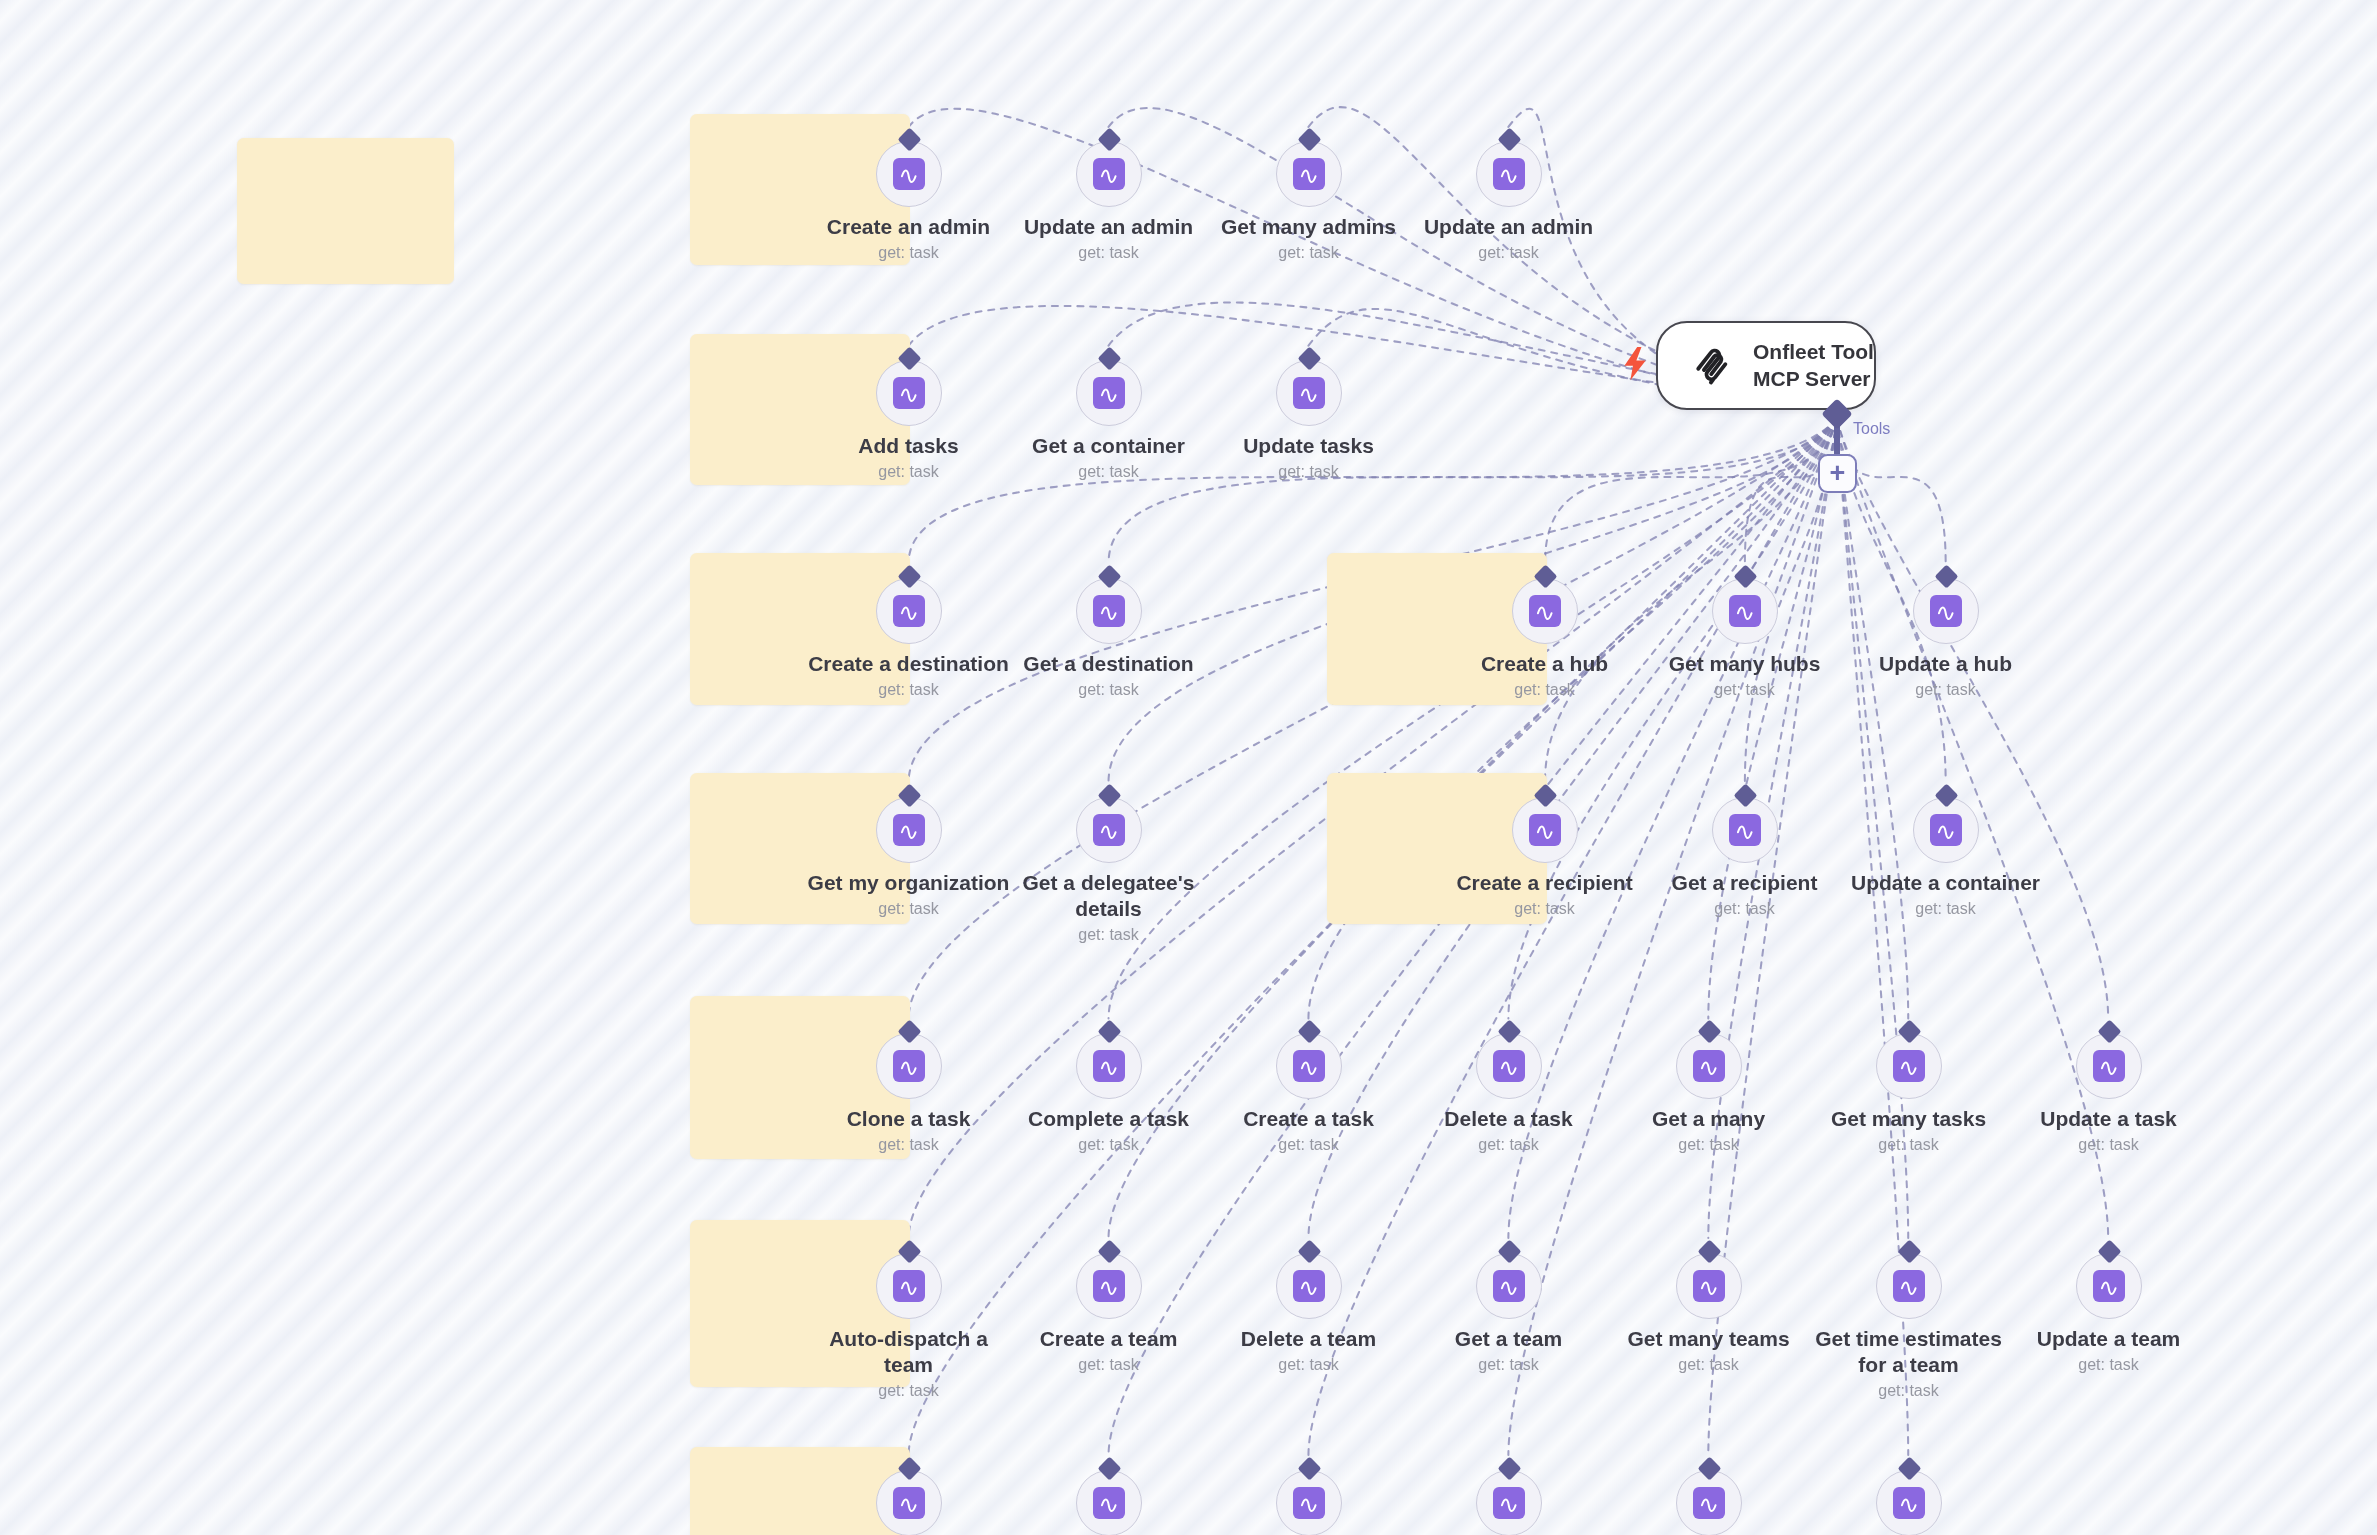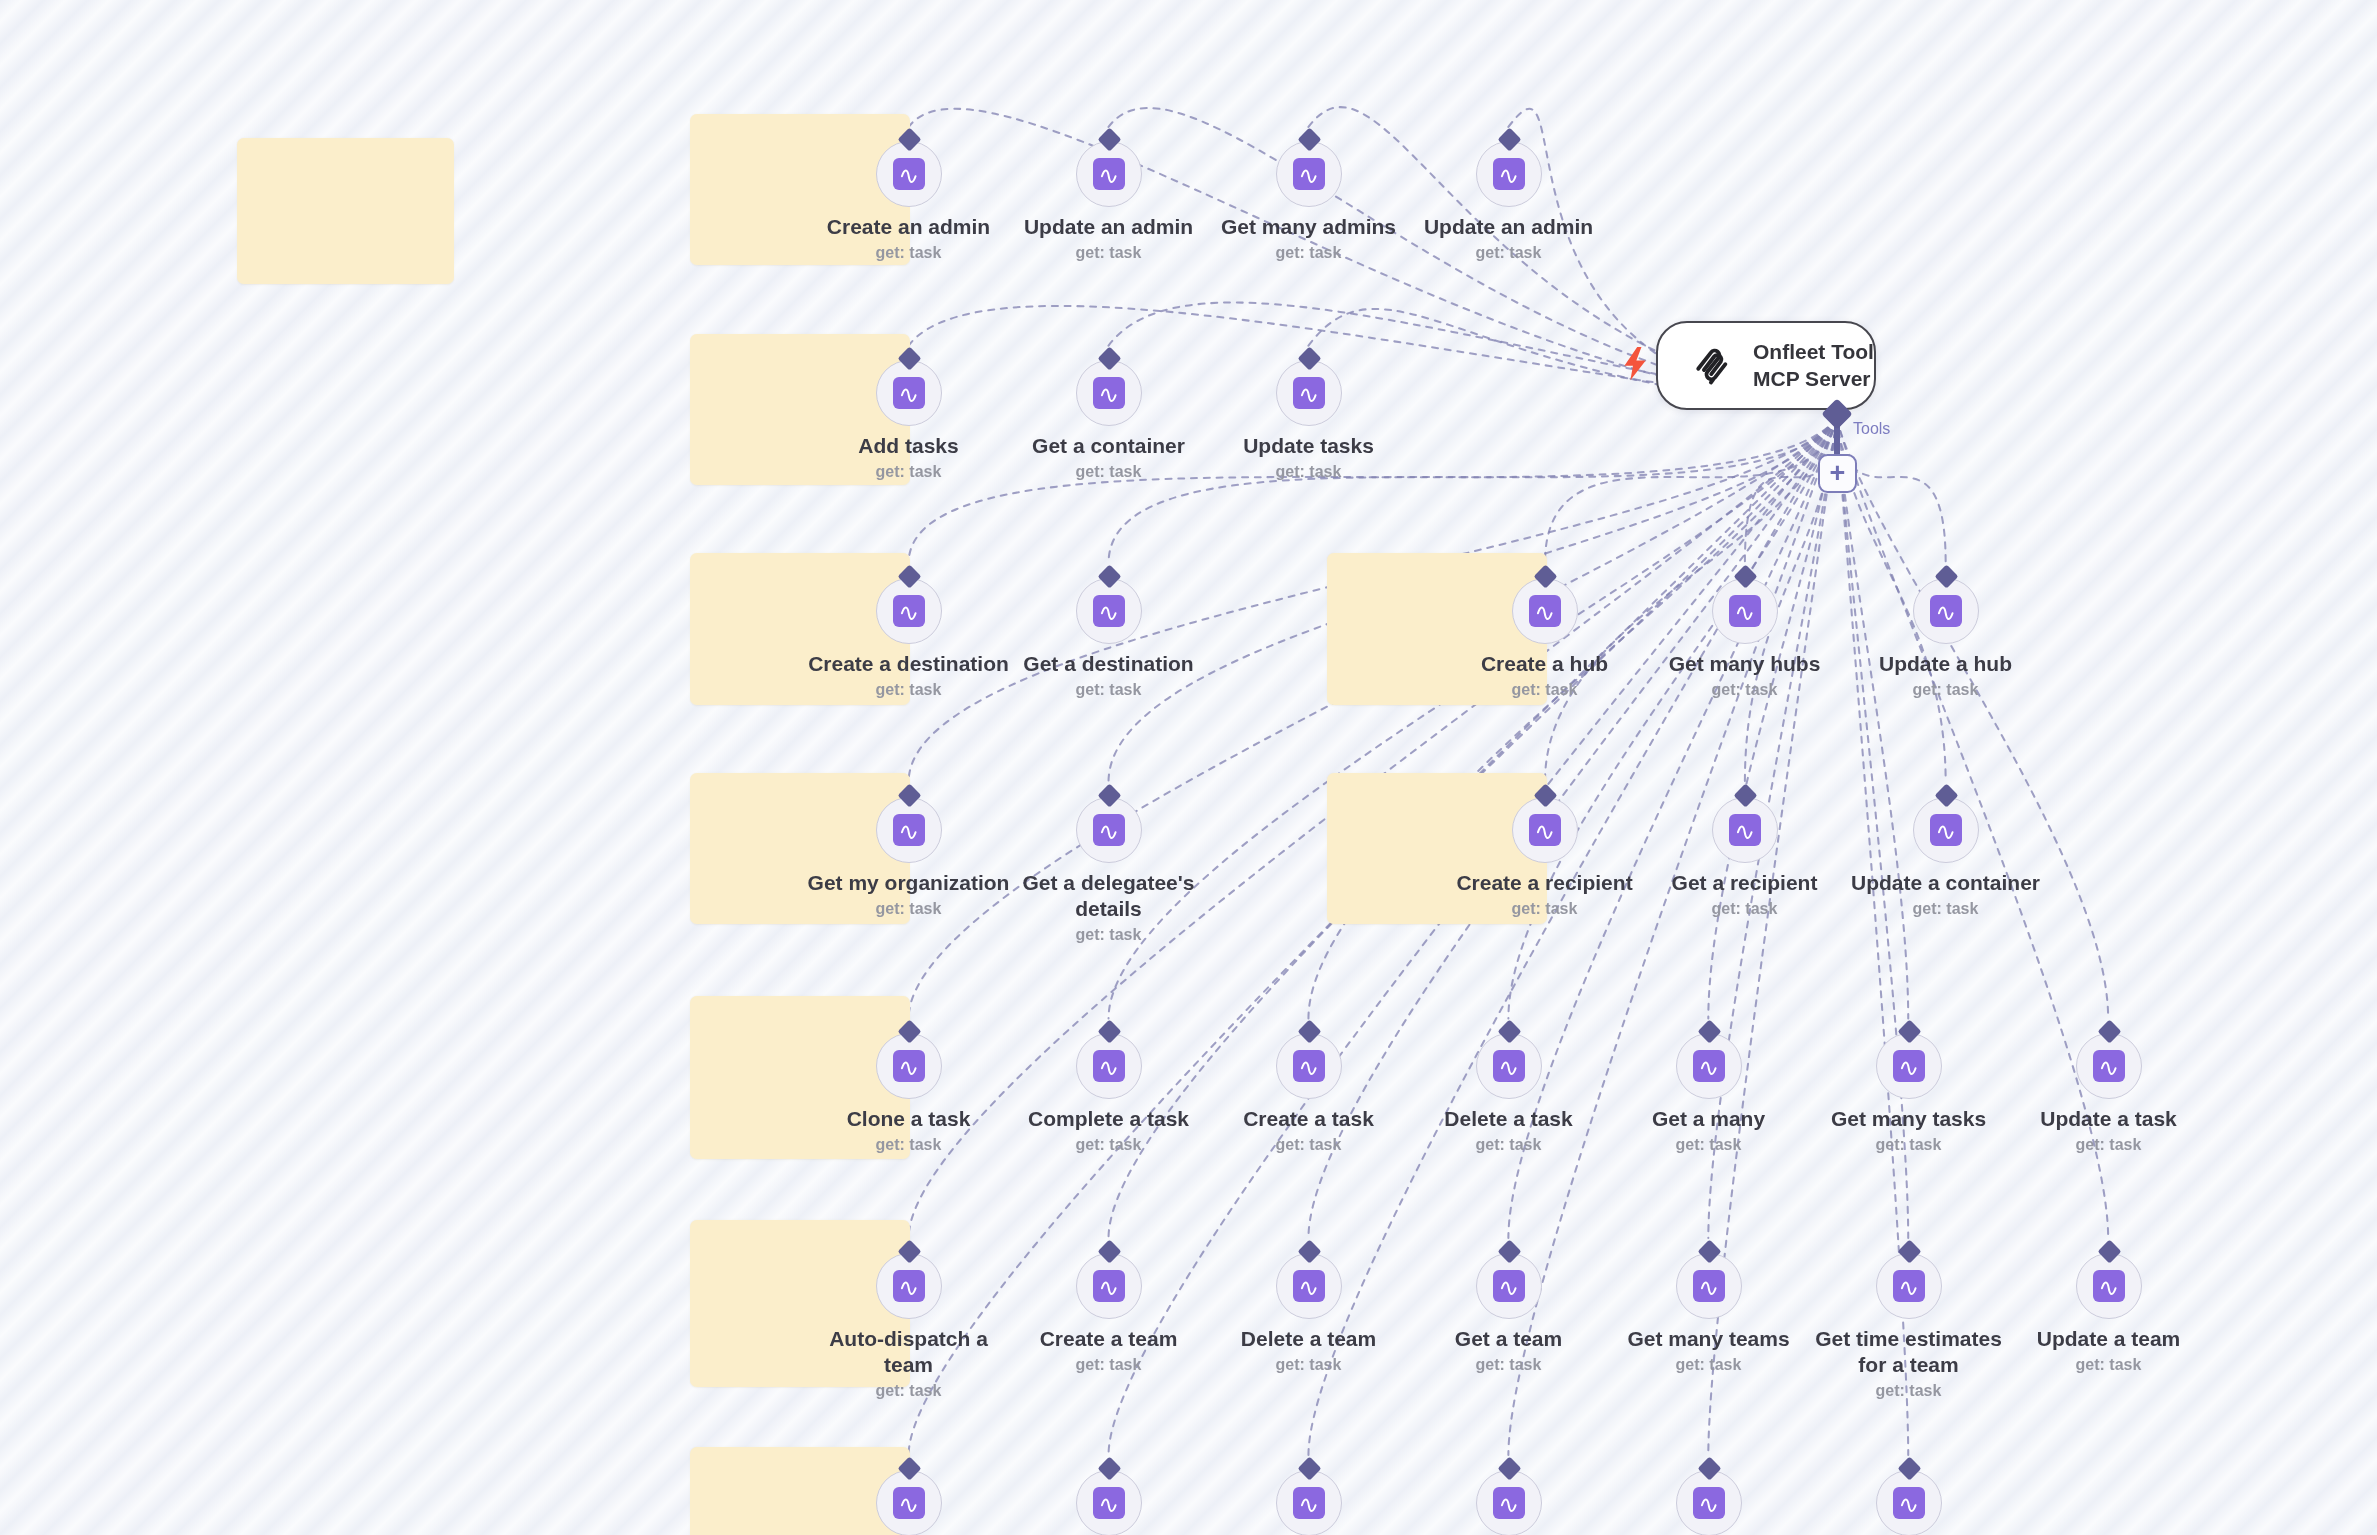--- a/index.html
+++ b/index.html
@@ -30,21 +30,21 @@
     background:var(--connector,#5f5d95);border-radius:2.6px;
     transform:rotate(45deg);z-index:5;
   }
   .tool-label{
     position:absolute;top:40px;left:-128px;width:255px;text-align:center;
     font-size:21px;font-weight:600;color:var(--label,#3c3c46);
     white-space:pre-line;line-height:1.25;
   }
   .tool-sub{
     position:absolute;left:-128px;width:255px;text-align:center;
-    font-size:16px;font-weight:700;color:var(--subtitle,#9597a1);
+    font-size:16px;font-weight:400;color:var(--subtitle,#9597a1);
   }
   #hub{
     position:absolute;z-index:6;background:#ffffff;border:2.6px solid #47474f;
     border-radius:31px;box-sizing:border-box;display:flex;align-items:center;
     box-shadow:0 1.7px 6.8px rgba(60,60,90,0.10);cursor:pointer;
   }
   #hub .hub-icon{margin-left:32px;flex:0 0 auto;display:flex;}
   #hub .hub-title{
     margin-left:19px;width:174px;font-size:21px;font-weight:600;color:#35353b;line-height:1.28;
   }

